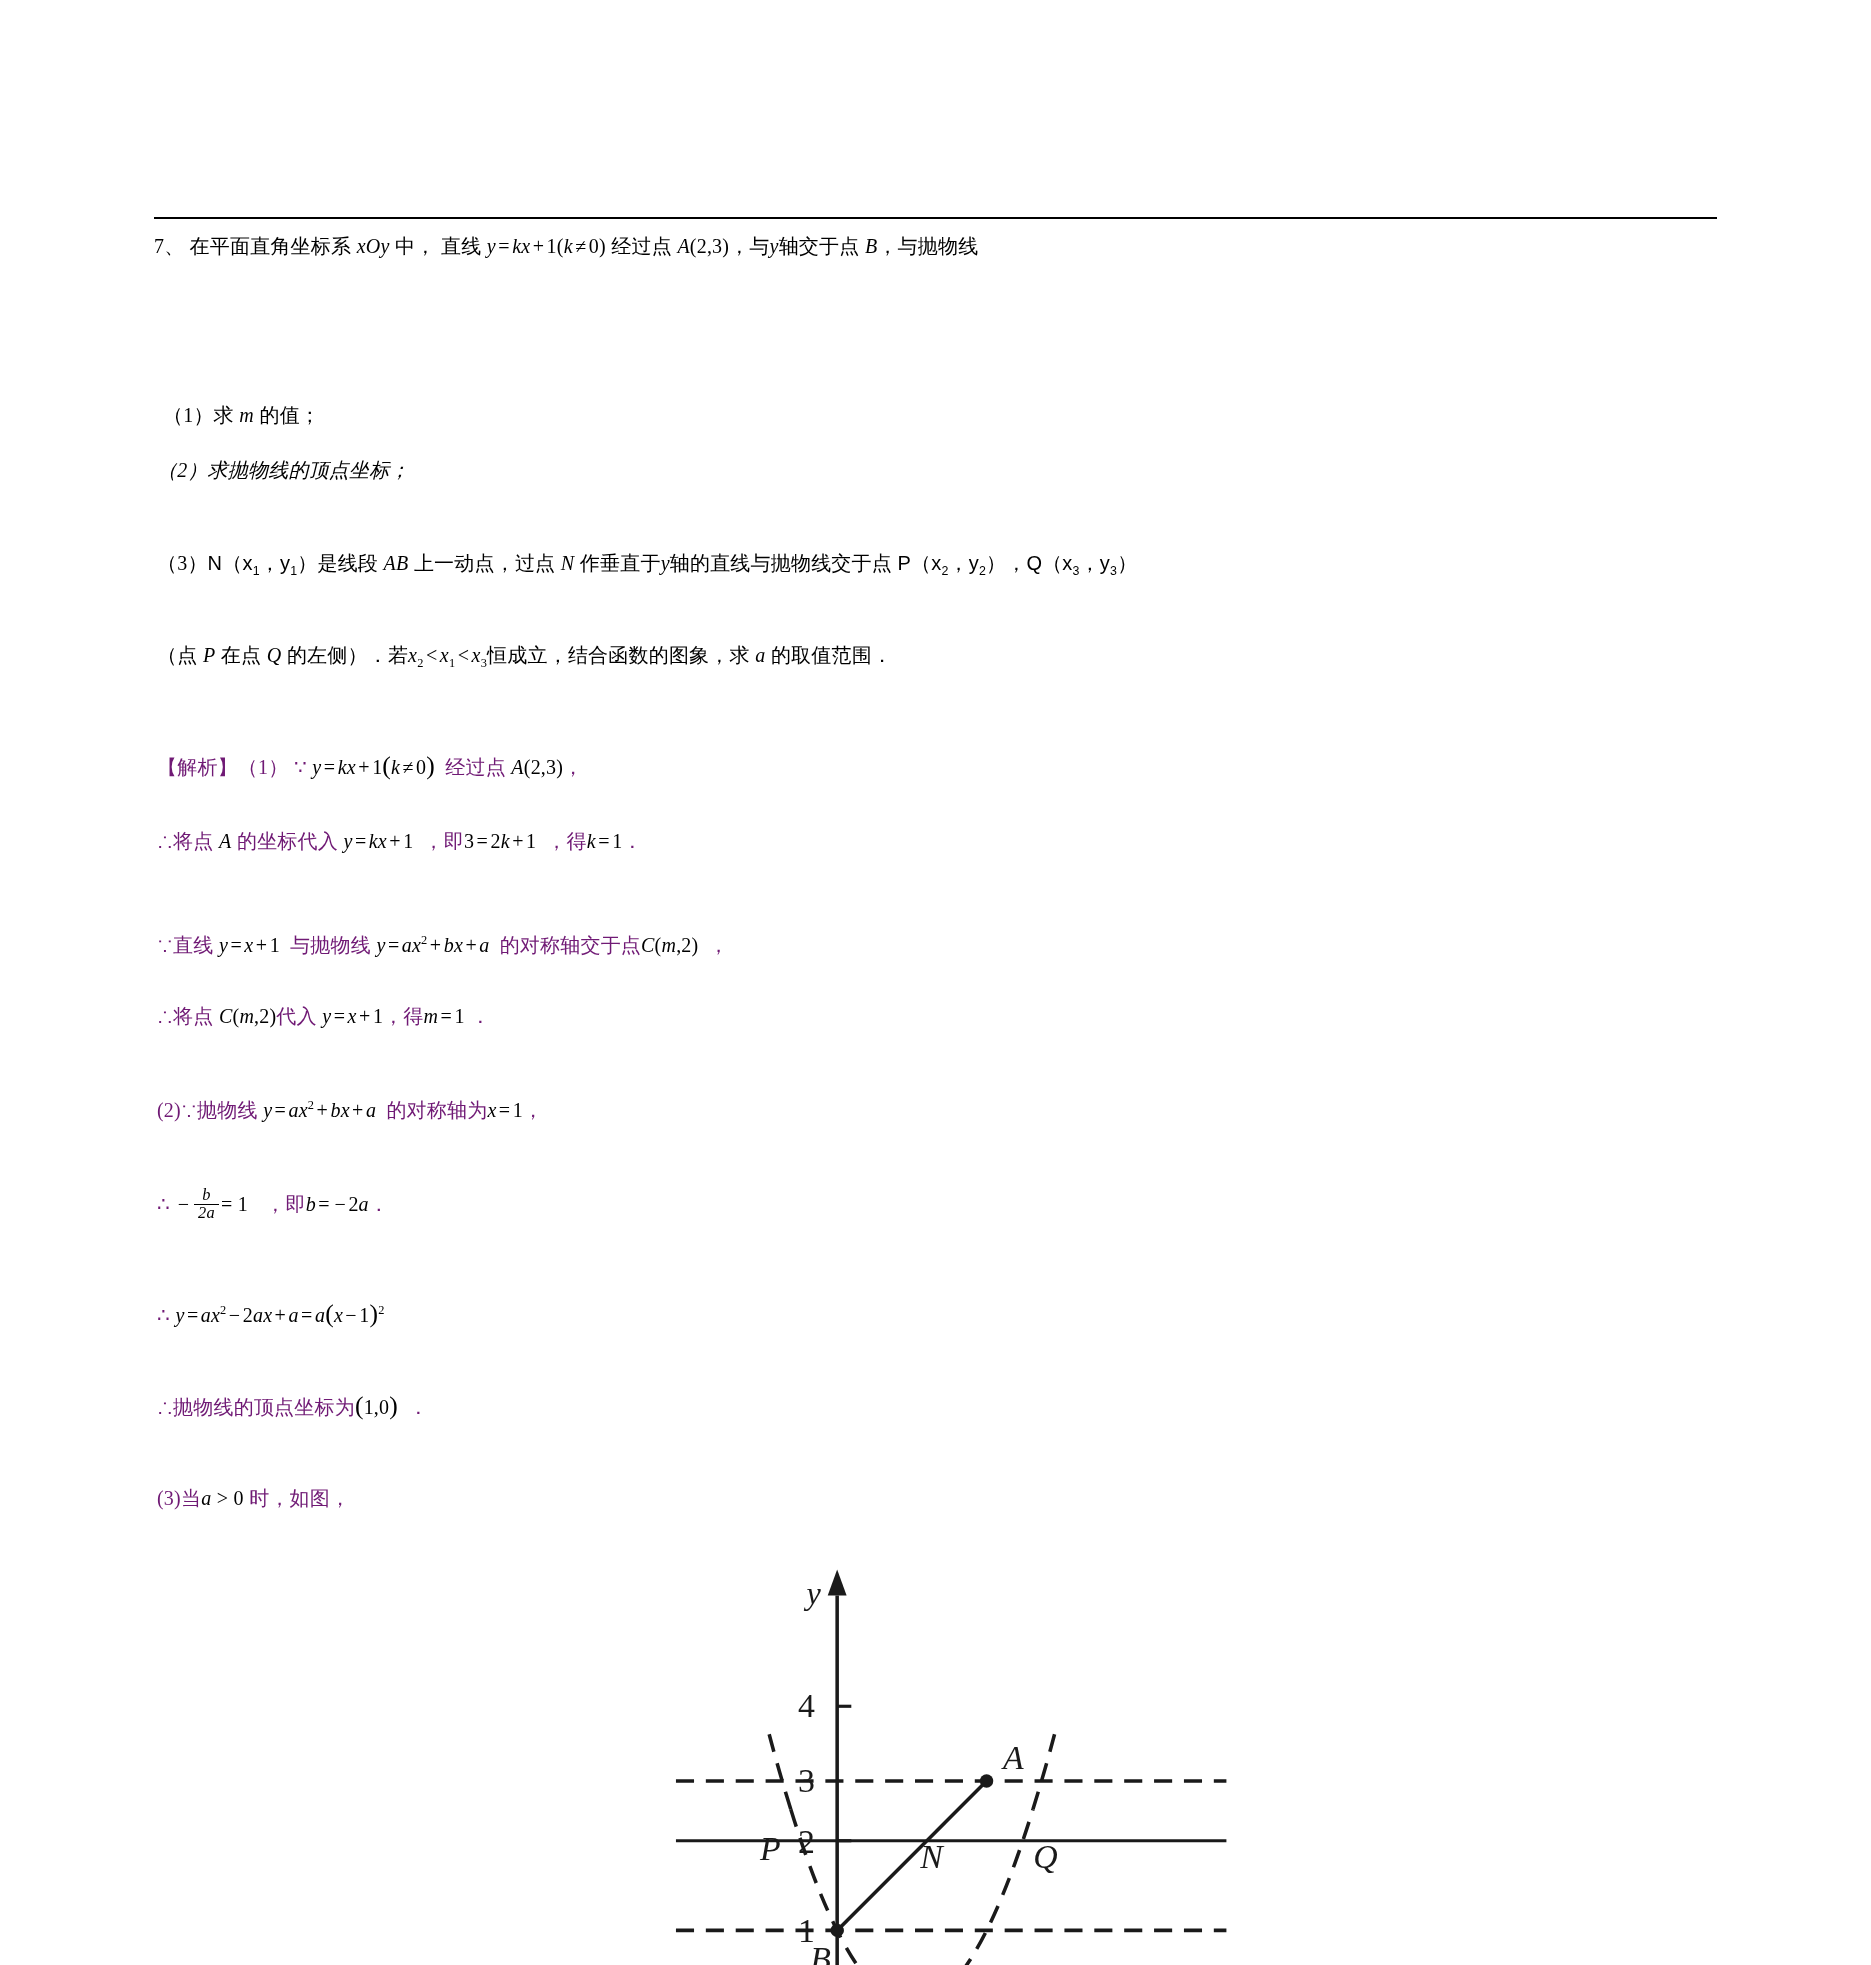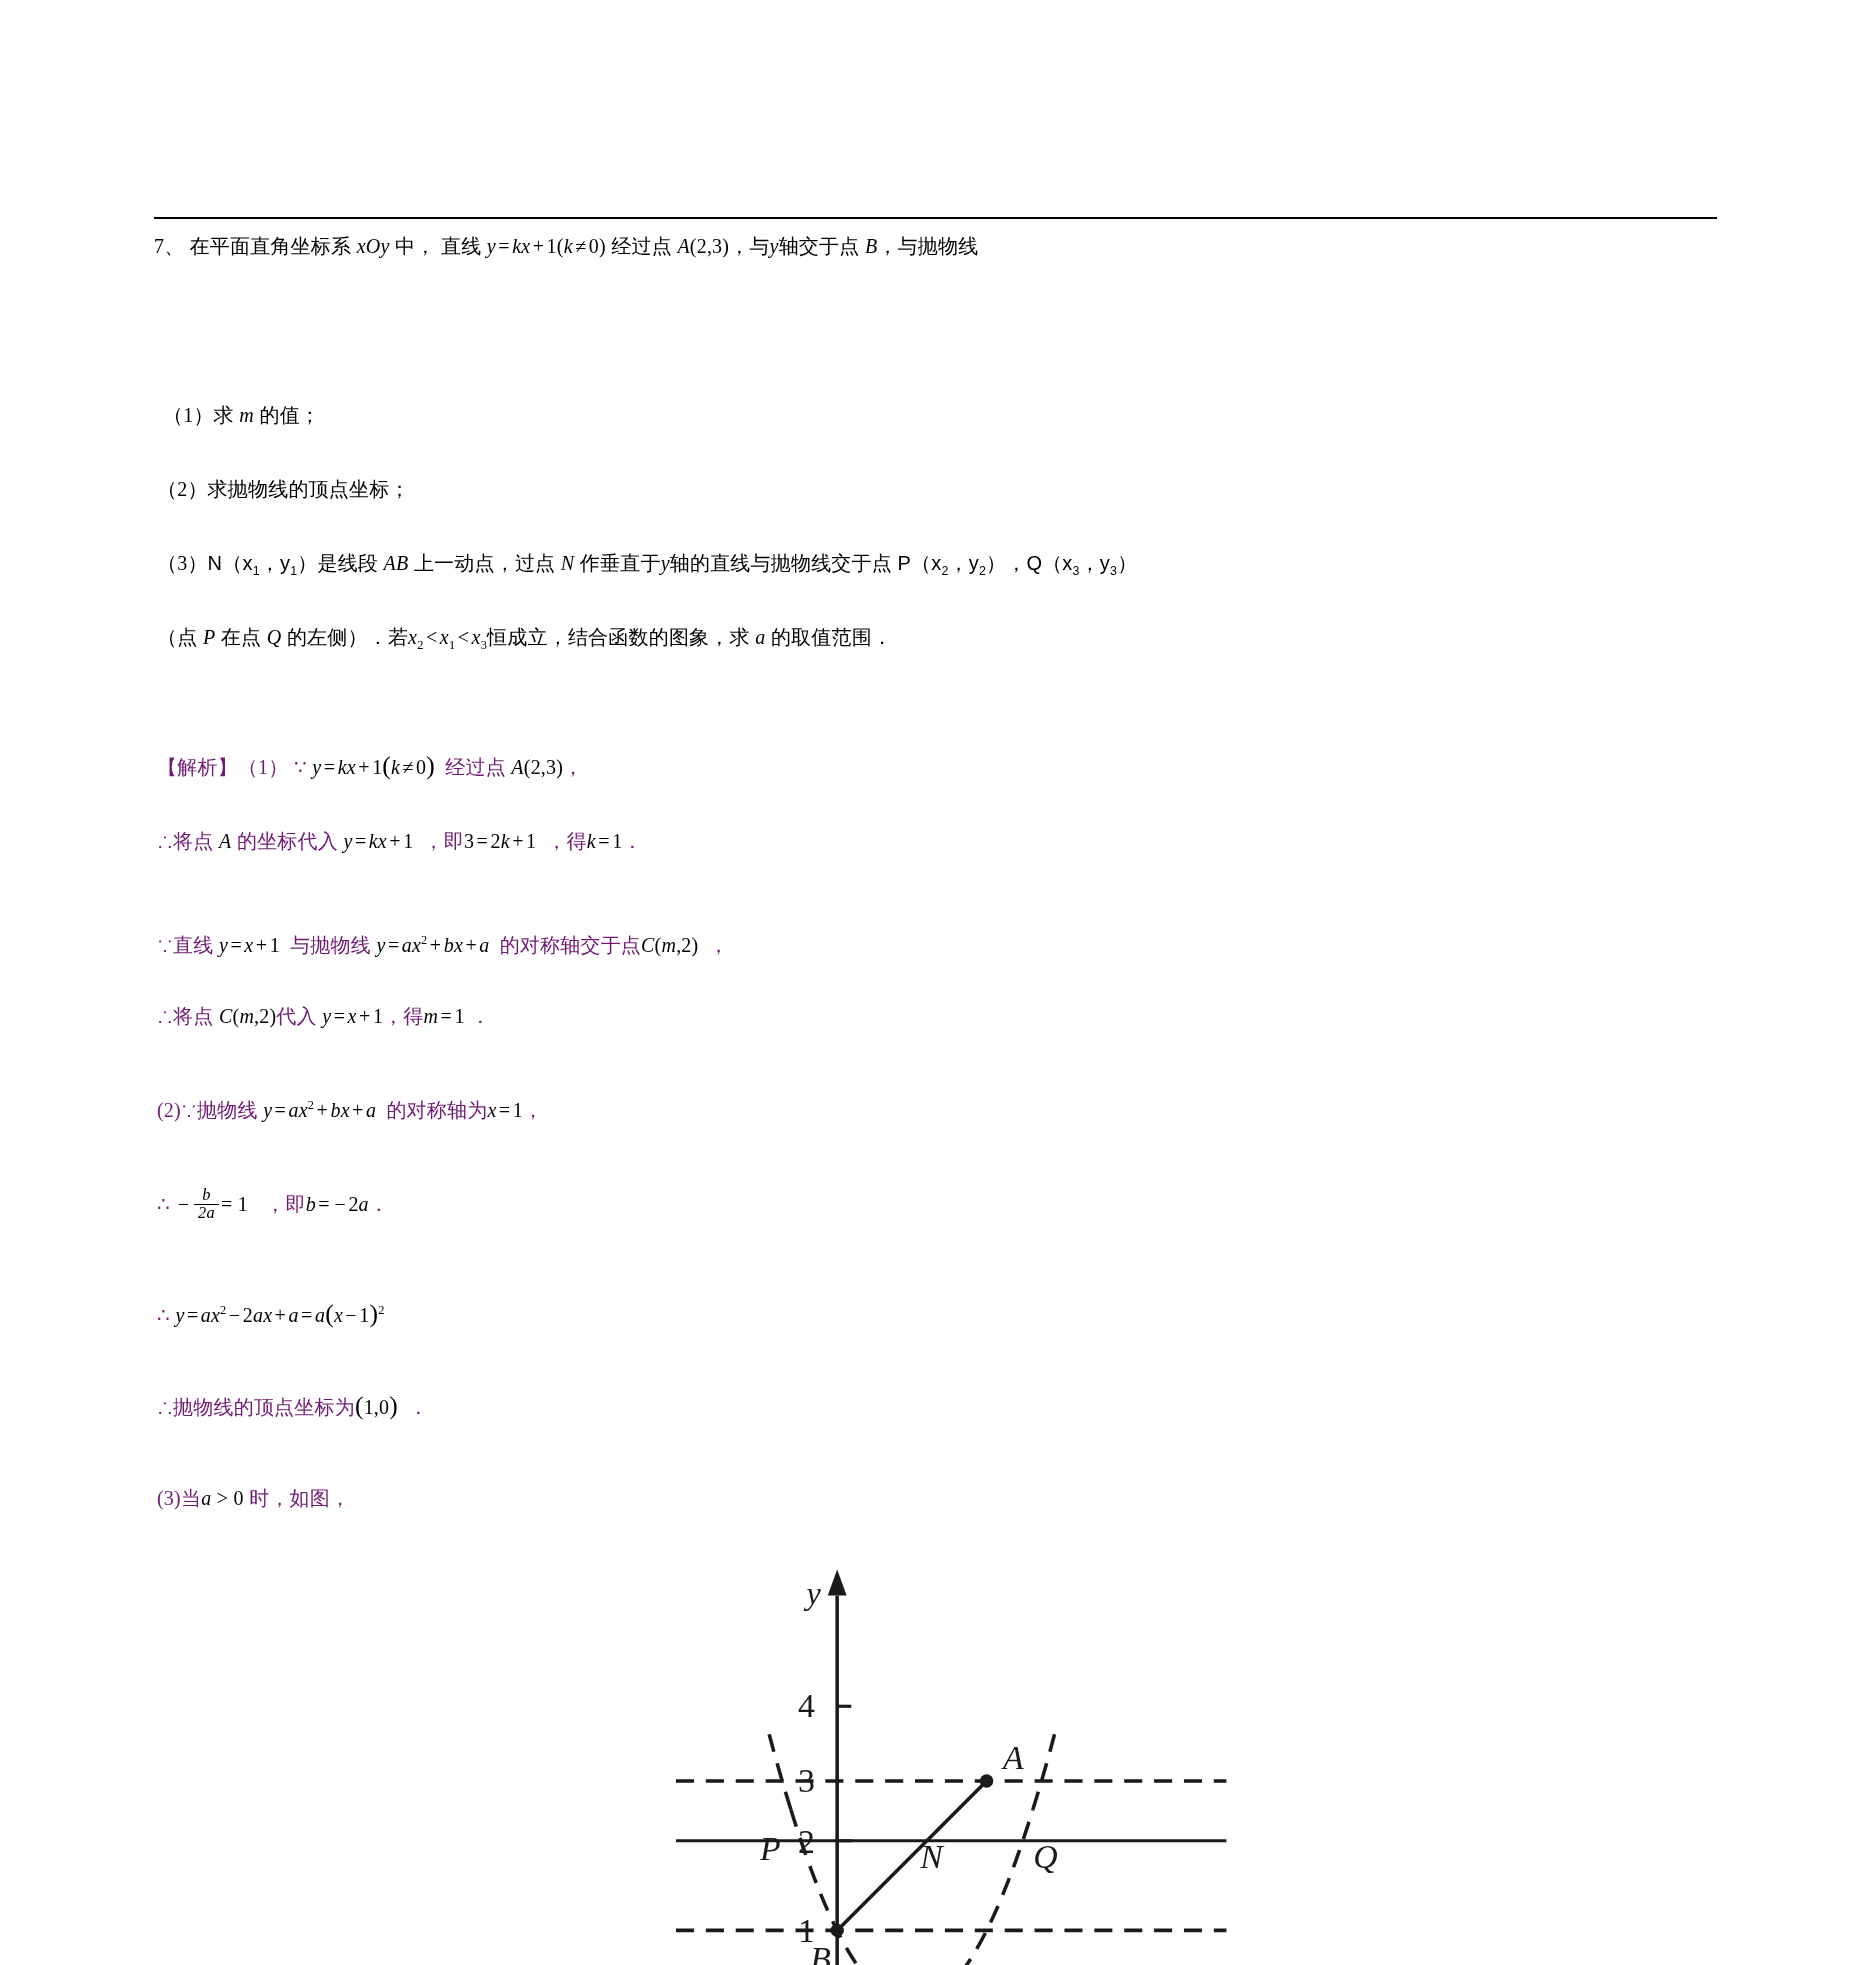--- a/index.html
+++ b/index.html
@@ -89,33 +89,33 @@
     </span>
   </div>
 
 
   <div class="r" style="left:157px; top:405px;margin-left:6px;">
     <span class="ln blk">
       <span>（1）</span><span>求</span><span class="sp-s"></span><span class="mi">m</span><span class="sp-s"></span><span>的值；</span>
     </span>
   </div>
 
-  <div class="r" style="left:157px; top:479px;">
+  <div class="r" style="left:157px; top:460px;font-style:italic;">
     <span class="ln blk">
       <span>（2）</span><span>求抛物线的顶点坐标；</span>
     </span>
   </div>
 
   <div class="r" style="left:157px; top:553px;">
     <span class="ln blk">
       <span>（3）</span><span class="up">N（x<sub>1</sub>，y<sub>1</sub>）</span><span>是线段</span><span class="sp-s"></span><span class="mi">AB</span><span class="sp-s"></span><span>上一动点，过点</span><span class="sp-s"></span><span class="mi">N</span><span class="sp-s"></span><span>作垂直于</span><span class="mi">y</span><span>轴的直线与抛物线交于点</span><span class="sp-s"></span><span class="up">P（x<sub>2</sub>，y<sub>2</sub>）</span><span>，</span><span class="up">Q（x<sub>3</sub>，y<sub>3</sub>）</span>
     </span>
   </div>
 
-  <div class="r" style="left:157px; top:627px;">
+  <div class="r" style="left:157px; top:645px;">
     <span class="ln blk">
       <span>（点</span><span class="sp-s"></span><span class="mi">P</span><span class="sp-s"></span><span>在点</span><span class="sp-s"></span><span class="mi">Q</span><span class="sp-s"></span><span>的左侧）．若</span><span class="mn"><span class="mi">x</span><sub>2</sub><span class="mo">&lt;</span><span class="mi">x</span><sub>1</sub><span class="mo">&lt;</span><span class="mi">x</span><sub>3</sub></span><span>恒成立，结合函数的图象，求</span><span class="sp-s"></span><span class="mi">a</span><span class="sp-s"></span><span>的取值范围．</span>
     </span>
   </div>
 
   <div class="r" style="left:157px; top:753px;">
     <span class="ln">
       <span class="red">【解析】</span><span class="red">（1）</span><span class="sp-s"></span><span class="red">∵</span><span class="sp-s"></span><span class="mn"><span class="mi">y</span><span class="mo">=</span><span class="mi">kx</span><span class="mo">+</span><span class="mn">1</span><span class="bigparen">(</span><span class="mi">k</span><span class="mo">≠</span><span class="mn">0</span><span class="bigparen">)</span></span><span class="sp"></span><span class="red">经过点</span><span class="sp-s"></span><span class="mn"><span class="mi">A</span>(2,3)</span><span class="red">，</span>
     </span>
   </div>

